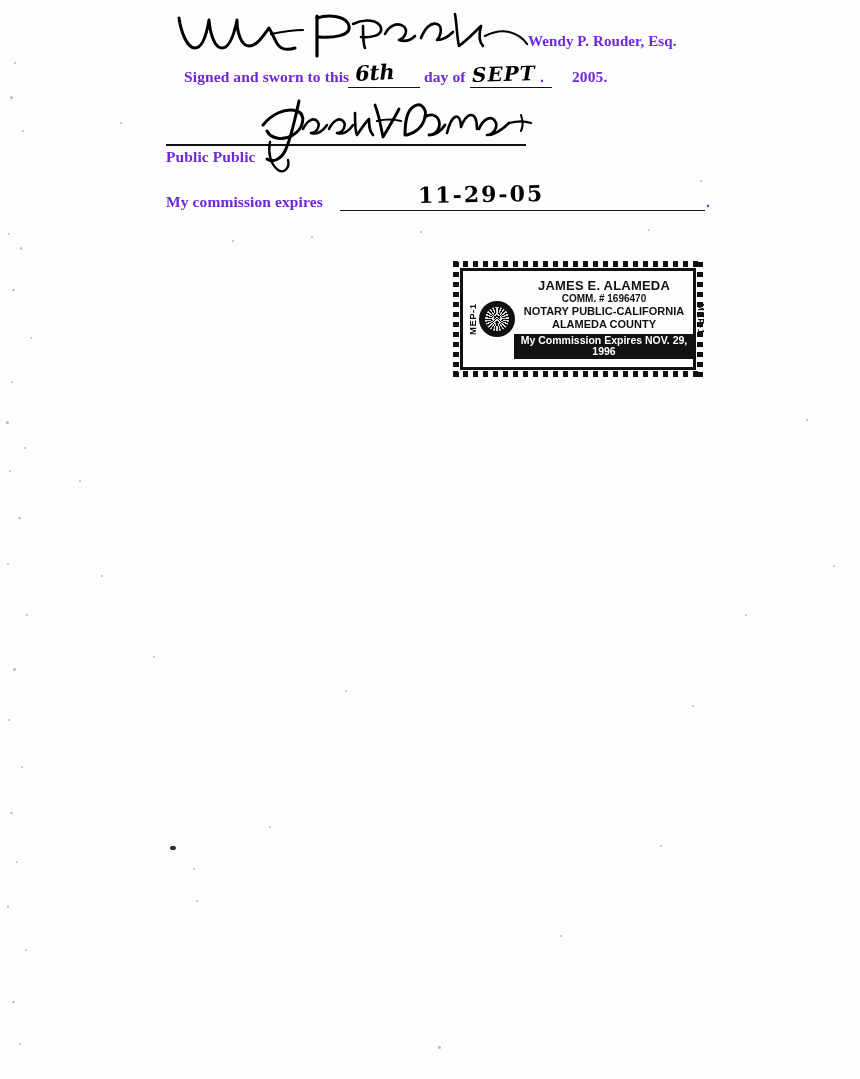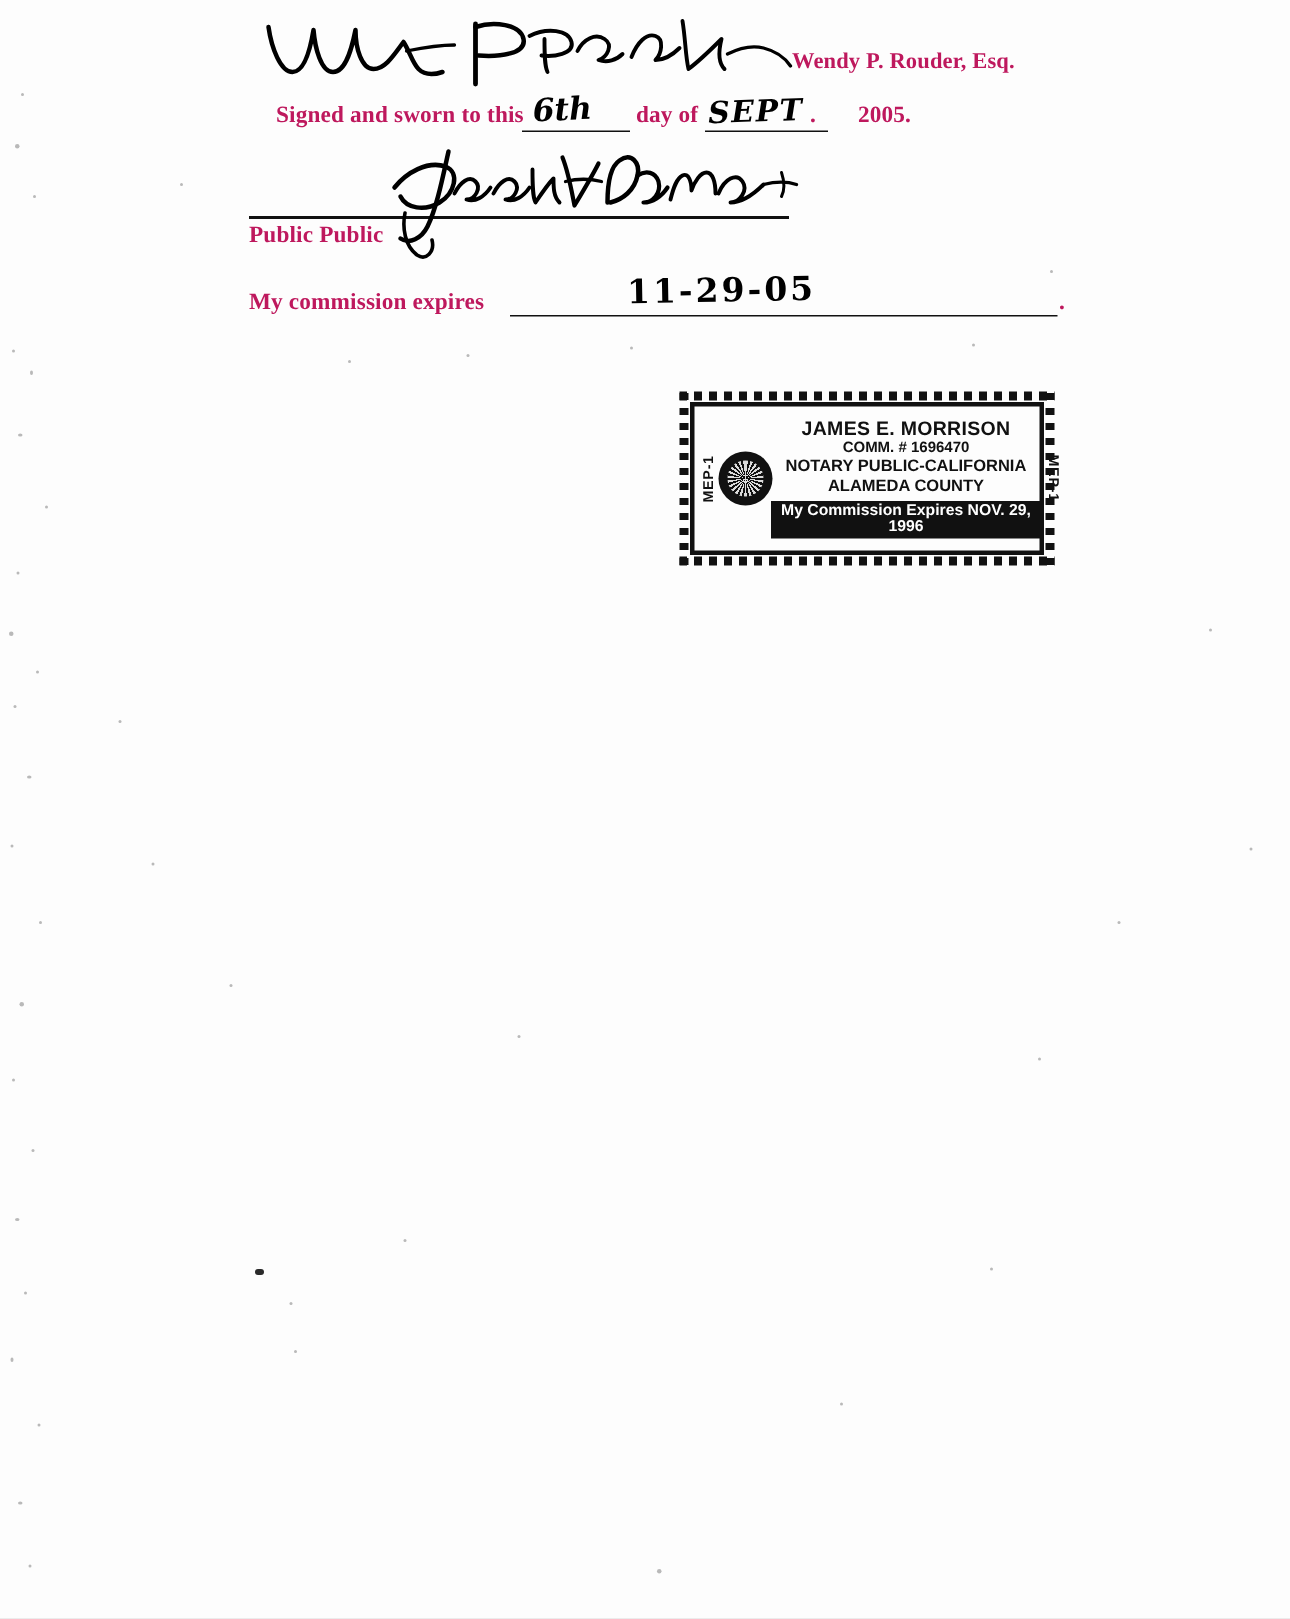--- a/index.html
+++ b/index.html
@@ -26,21 +26,21 @@
     background: #b9b9b9;
     border-radius: 50%;
     pointer-events: none;
   }
 
   
   .ptext {
     position: absolute;
     font-family: "Liberation Serif", serif;
     font-size: 15.5px;
-    color: #be185d;
+    color: #6d28d9;
     font-weight: 700;
     letter-spacing: .1px;
     white-space: nowrap;
   }
 
   
   .hand {
     position: absolute;
     font-family: "DejaVu Serif", serif;
     color: #000;
@@ -255,21 +255,21 @@
 
   <div id="stamp">
     <div class="frame-outer"></div>
     <div class="frame-inner"></div>
     <div class="body">
       <div class="side-label left">MEP-1</div>
       <div class="seal">
         <div class="disc"></div>
       </div>
       <div class="stamp-text">
-        <div class="l1">JAMES E. MORRISON</div>
+        <div class="l1">JAMES E. ALAMEDA</div>
         <div class="l2">COMM. # 1696470</div>
         <div class="l3">NOTARY PUBLIC-CALIFORNIA</div>
         <div class="l4">ALAMEDA COUNTY</div>
         <div class="l5">My Commission Expires NOV. 29, 1996</div>
       </div>
       <div class="side-label right">MEP-1</div>
     </div>
   </div>
 
 </div>

